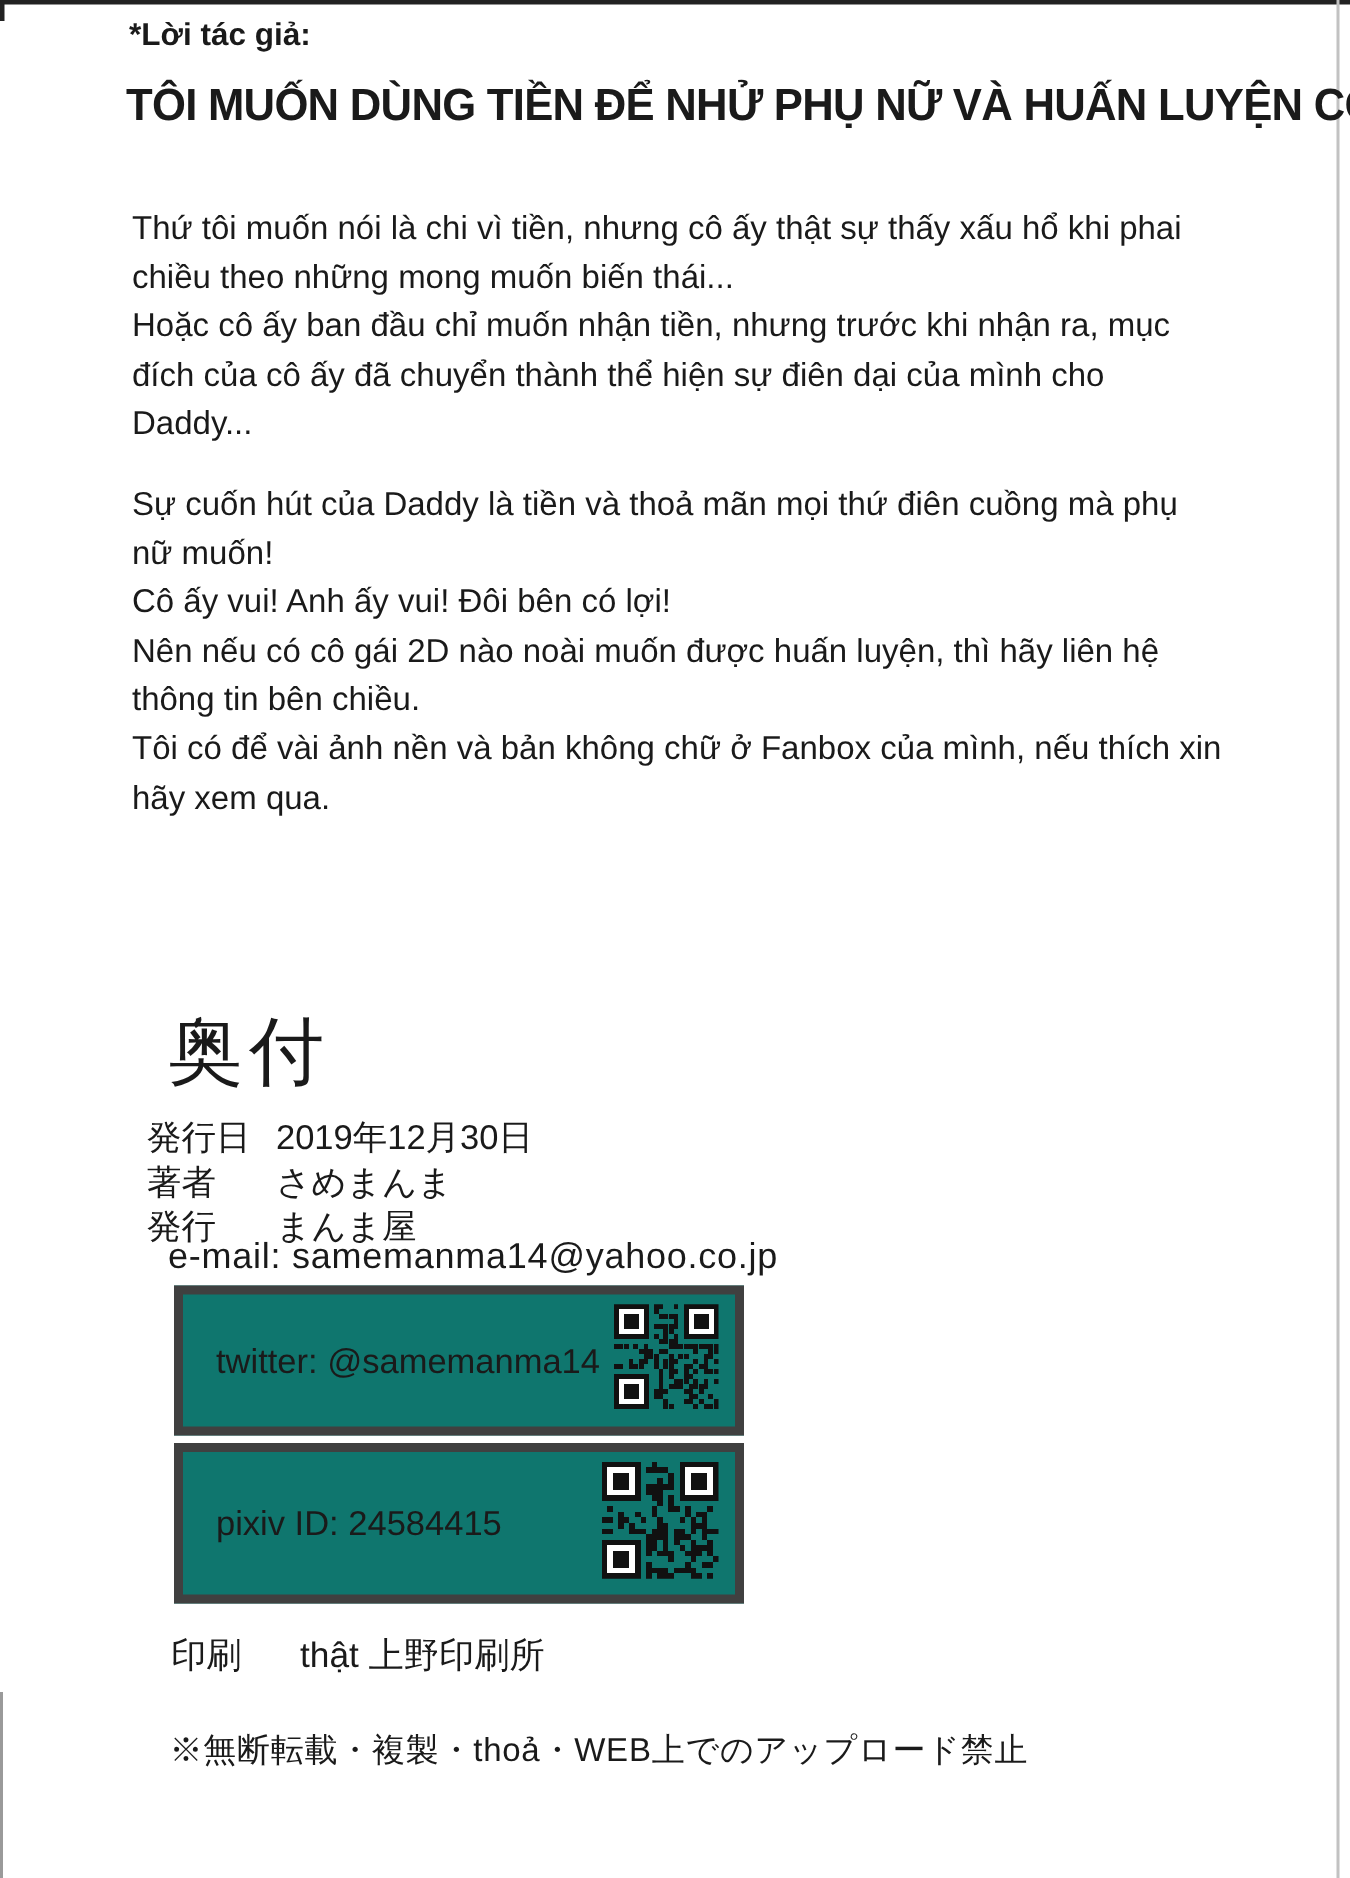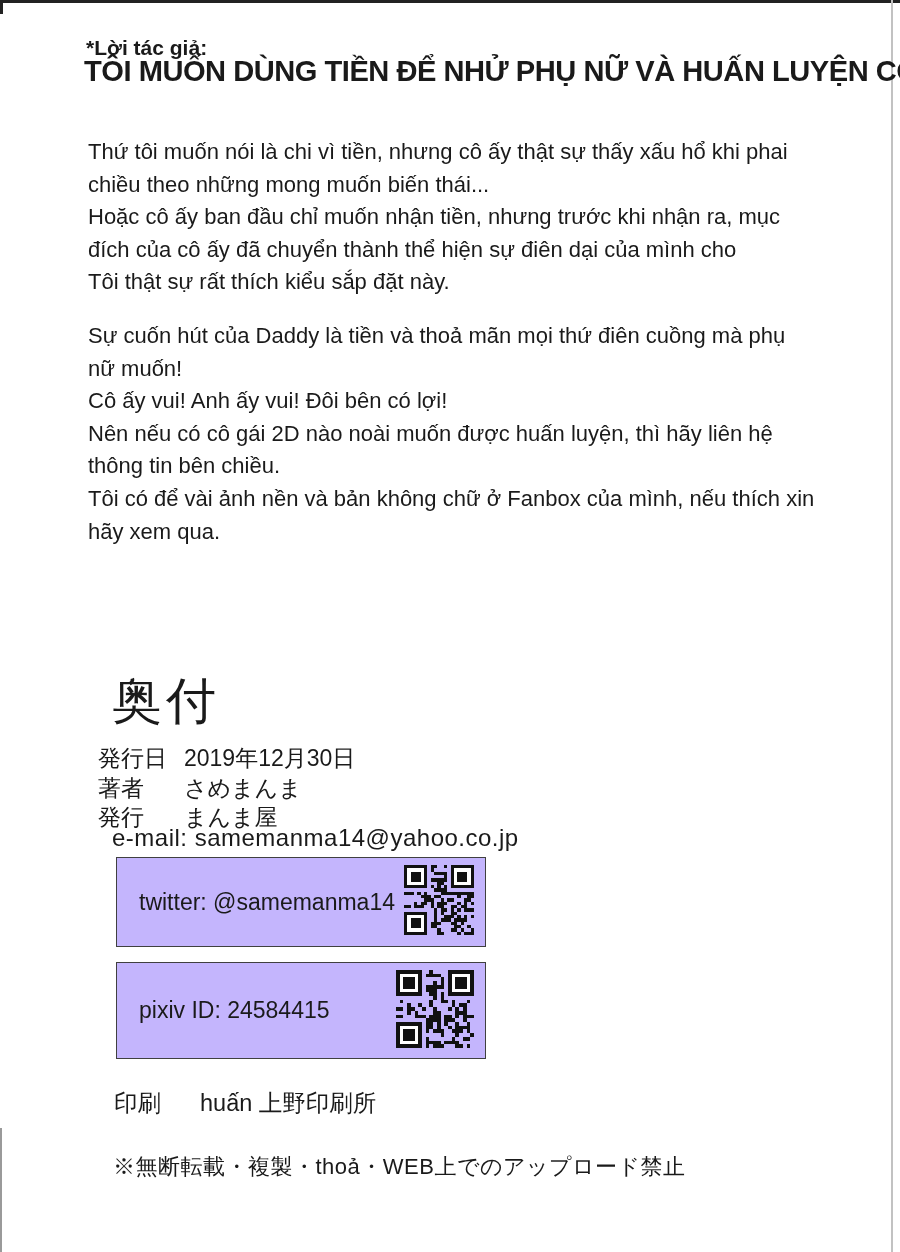--- a/index.html
+++ b/index.html
@@ -12,21 +12,21 @@
     font-family:"Liberation Sans", sans-serif;
     color:#1a1a1a;
   }
   
   .edge-top{position:absolute;left:0;top:0;width:900px;height:3px;background:#222;}
   .edge-left-top{position:absolute;left:0;top:0;width:3px;height:14px;background:#222;}
   .edge-right{position:absolute;left:891px;top:0;width:2px;height:1252px;background:#c2c2c2;}
   .edge-left-bottom{position:absolute;left:0;top:1128px;width:2px;height:124px;background:#9a9a9a;}
 
   .author-note{
-    position:absolute;left:86px;top:36px;
+    position:absolute;left:86px;top:12px;
     font-size:21px;font-weight:bold;letter-spacing:0px;
   }
   .headline{
     position:absolute;left:84px;top:54px;
     font-size:30px;font-weight:bold;letter-spacing:-0.5px;
     white-space:nowrap;transform:scaleX(.97);transform-origin:left center;
   }
   .body-block{
     position:absolute;left:88px;top:136px;width:800px;
     font-size:22px;line-height:32.6px;font-weight:normal;
@@ -43,21 +43,21 @@
     font-size:23px;line-height:29.5px;
   }
   .colophon-row{display:flex;}
   .colophon-row .lbl{min-width:86px;}
   .colophon-email{
     position:absolute;left:112px;top:824px;
     font-size:24px;letter-spacing:0.5px;
   }
   .contact-box{
     position:absolute;left:116px;width:368px;
-    border:1px solid #404040;background:#c4b5fd;
+    border:6px solid #404040;background:#0f766e;
     display:flex;align-items:center;
   }
   .contact-box.twitter{top:857px;height:88px;}
   .contact-box.pixiv{top:962px;height:95px;}
   .contact-box .box-label{margin-left:22px;font-size:23px;white-space:nowrap;}
   .contact-box .qr{position:absolute;right:11px;top:50%;transform:translateY(-50%);}
 
   .printer-row{
     position:absolute;left:114px;top:1087px;
     font-size:23.5px;display:flex;
@@ -78,21 +78,21 @@
   <div class="edge-left-bottom"></div>
 
   <div class="author-note">*Lời tác giả:</div>
   <div class="headline">TÔI MUỐN DÙNG TIỀN ĐỂ NHỬ PHỤ NỮ VÀ HUẤN LUYỆN CỔ!</div>
 
   <div class="body-block">
     <div class="bodyline">Thứ tôi muốn nói là chi vì tiền, nhưng cô ấy thật sự thấy xấu hổ khi phai</div>
     <div class="bodyline">chiều theo những mong muốn biến thái...</div>
     <div class="bodyline">Hoặc cô ấy ban đầu chỉ muốn nhận tiền, nhưng trước khi nhận ra, mục</div>
     <div class="bodyline">đích của cô ấy đã chuyển thành thể hiện sự điên dại của mình cho</div>
-    <div class="bodyline">Tôi thật sự rất thích kiểu sắp đặt này.</div>
+    <div class="bodyline">Daddy...</div>
     <div class="bodyline"></div>
     <div class="bodyline">Sự cuốn hút của Daddy là tiền và thoả mãn mọi thứ điên cuồng mà phụ</div>
     <div class="bodyline">nữ muốn!</div>
     <div class="bodyline">Cô ấy vui! Anh ấy vui! Đôi bên có lợi!</div>
     <div class="bodyline">Nên nếu có cô gái 2D nào noài muốn được huấn luyện, thì hãy liên hệ</div>
     <div class="bodyline">thông tin bên chiều.</div>
     <div class="bodyline">Tôi có để vài ảnh nền và bản không chữ ở Fanbox của mình, nếu thích xin</div>
     <div class="bodyline">hãy xem qua.</div>
     <div class="bodyline"></div>
   </div>
@@ -381,17 +381,17 @@
           <rect x="55.714285714285715" y="3.7142857142857144" width="18.571428571428573" height="18.571428571428573" fill="#fff"></rect>
           <rect x="59.42857142857143" y="7.428571428571429" width="11.142857142857142" height="11.142857142857142"></rect>
           <rect x="0" y="52" width="26" height="26"></rect>
           <rect x="3.7142857142857144" y="55.714285714285715" width="18.571428571428573" height="18.571428571428573" fill="#fff"></rect>
           <rect x="7.428571428571429" y="59.42857142857143" width="11.142857142857142" height="11.142857142857142"></rect>
         </svg></span>
   </div>
 
   <div class="printer-row">
     <span class="lbl">印刷</span>
-    <span class="val">huấn 上野印刷所</span>
+    <span class="val">thật 上野印刷所</span>
   </div>
 
   <div class="notice">※無断転載・複製・thoả・WEB上でのアップロード禁止</div>
 </div>
 
 </body></html>

